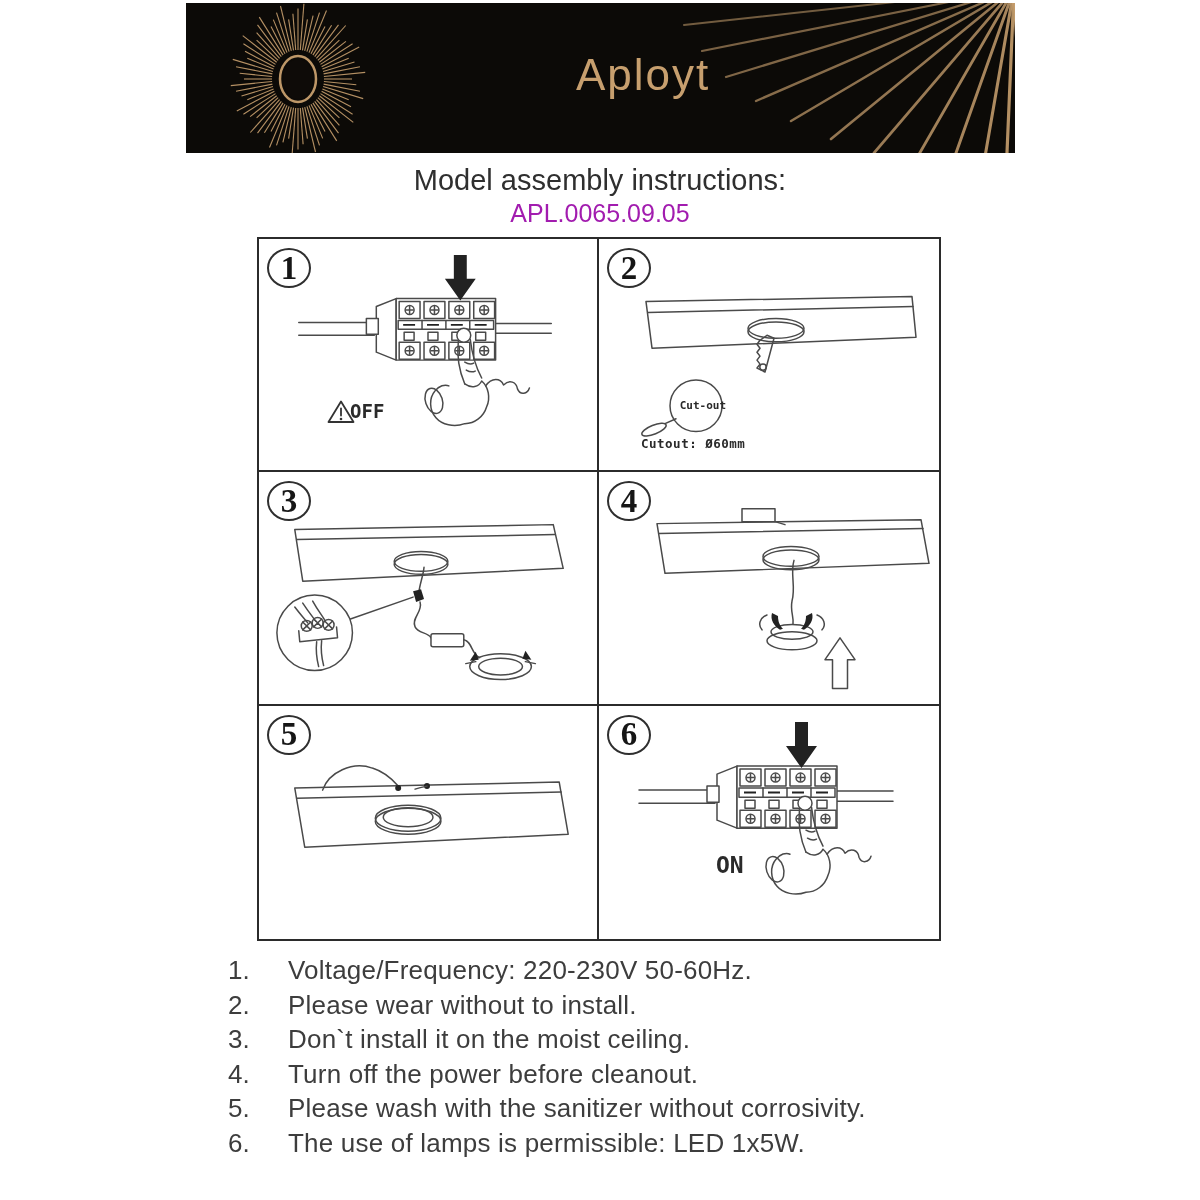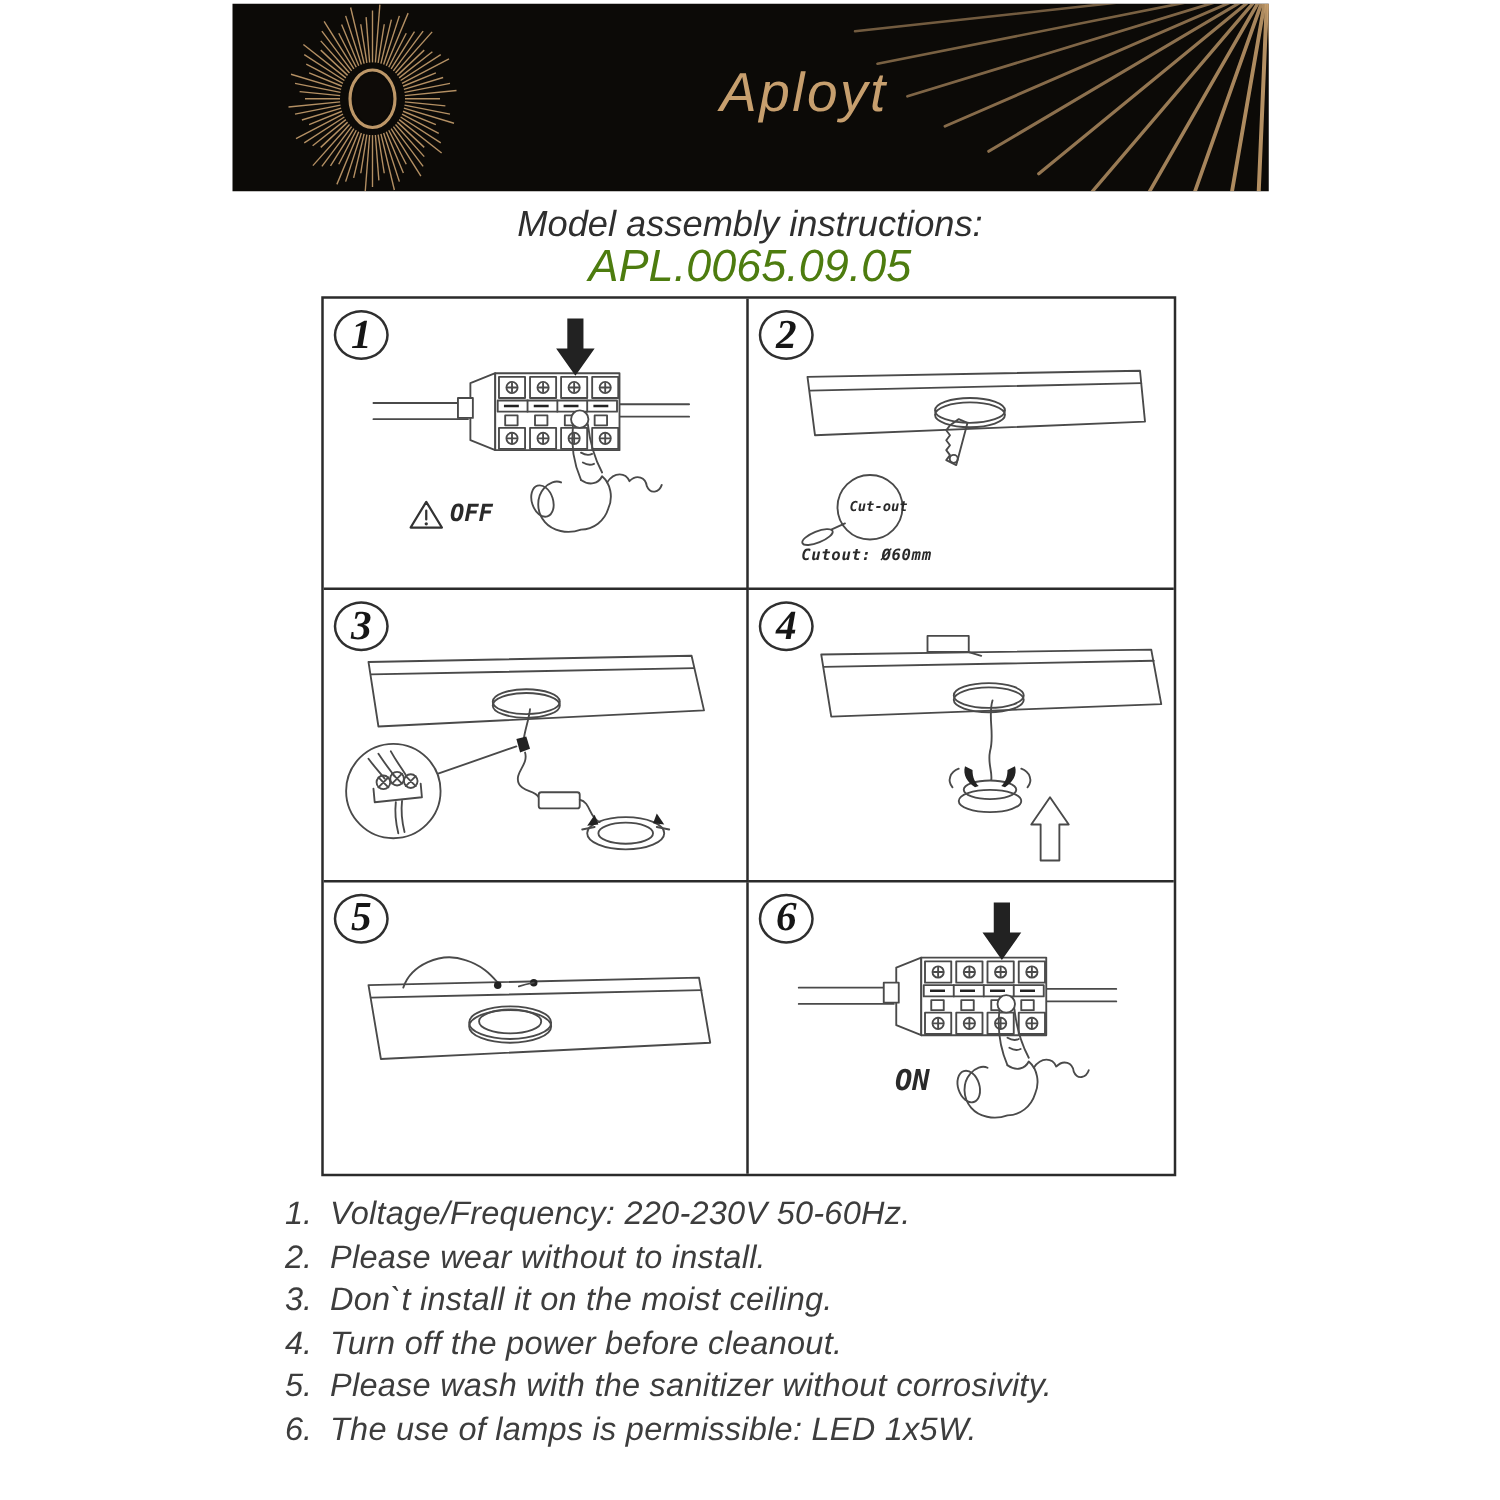--- a/index.html
+++ b/index.html
@@ -4,37 +4,37 @@
 <style>
   :root{
     --gold:#c79f6e;
     --header-bg:#0c0a07;
     --ink:#3a3a3a;
     --line:#4a4a4a;
   }
   html,body{margin:0;padding:0;background:#ffffff;}
   .page{
     position:relative;width:1016px;height:1200px;background:#fff;overflow:hidden;
-    font-family:"Liberation Sans", sans-serif;color:var(--ink);font-style:italic;
+    font-family:"Liberation Sans", sans-serif;color:var(--ink);
   }
   
   .brand-header{
     position:absolute;left:186px;top:3px;width:829px;height:150px;
     background:var(--header-bg);overflow:hidden;
   }
   .brand-svg{position:absolute;left:0;top:0;width:829px;height:150px;}
   .brand-name{
     position:absolute;left:390px;top:50px;width:170px;
     font-size:44px;letter-spacing:2px;color:var(--gold);
     font-family:"Liberation Sans", sans-serif;font-weight:400;line-height:1;
   }
   
   .title-block{position:absolute;left:0;top:164px;width:1200px;text-align:center;}
   .title-main{font-size:29px;line-height:33px;color:#2f2f2f;}
-  .title-model{font-size:36px;line-height:32px;color:#4d7c0f;}
+  .title-model{font-size:25px;line-height:32px;color:#a21caf;}
   
   .steps-grid{
     position:absolute;left:257px;top:237px;width:684px;height:704px;
     display:grid;grid-template-columns:1fr 1fr;grid-template-rows:1fr 1fr 1fr;
     border:2px solid #2b2b2b;box-sizing:border-box;background:#fff;
   }
   .cell{position:relative;box-sizing:border-box;border-right:2px solid #2b2b2b;border-bottom:2px solid #2b2b2b;}
   .cell:nth-child(2n){border-right:none;}
   .cell:nth-child(5),.cell:nth-child(6){border-bottom:none;}
   .art{position:absolute;left:0;top:0;width:100%;height:100%;}
@@ -42,30 +42,30 @@
     position:absolute;left:8px;top:9px;width:44px;height:40px;
     border:2px solid #2f2f2f;border-radius:50%;
     display:flex;align-items:center;justify-content:center;
     font-family:"Liberation Serif", serif;font-size:33px;font-weight:700;color:#161616;
     box-sizing:border-box;background:#fff;
   }
   .mono-label{
     position:absolute;font-family:"DejaVu Sans Mono", monospace;
     font-weight:bold;color:#2a2a2a;white-space:nowrap;
   }
-  .off-label{left:101px;top:161px;font-size:19px;}
+  .off-label{left:91px;top:161px;font-size:19px;}
   .on-label{left:117px;top:146px;font-size:23px;}
   .warning-icon{position:absolute;left:68px;top:160px;}
   .cutout-detail-label{left:69px;top:160px;width:58px;text-align:right;font-size:11px;}
   .cutout-note{left:42px;top:197px;font-size:12.5px;letter-spacing:0.5px;}
   
   .instructions{position:absolute;left:228px;top:953px;}
   .instr-row{display:flex;line-height:34.5px;font-size:26px;color:#3d3d3d;}
   .instr-num{width:32px;text-align:left;}
-  .instr-text{margin-left:4px;letter-spacing:0.2px;}
+  .instr-text{margin-left:28px;letter-spacing:0.2px;}
   svg{display:block;}
   .draw{stroke:var(--line);stroke-width:1.5;fill:none;stroke-linecap:round;stroke-linejoin:round;}
   .draw-fill{fill:#222;stroke:none;}
   .draw-white{stroke:var(--line);stroke-width:1.5;fill:#fff;stroke-linejoin:round;}
 </style>
 </head>
 <body>
 
 <svg width="0" height="0" style="position:absolute">
   <defs>

